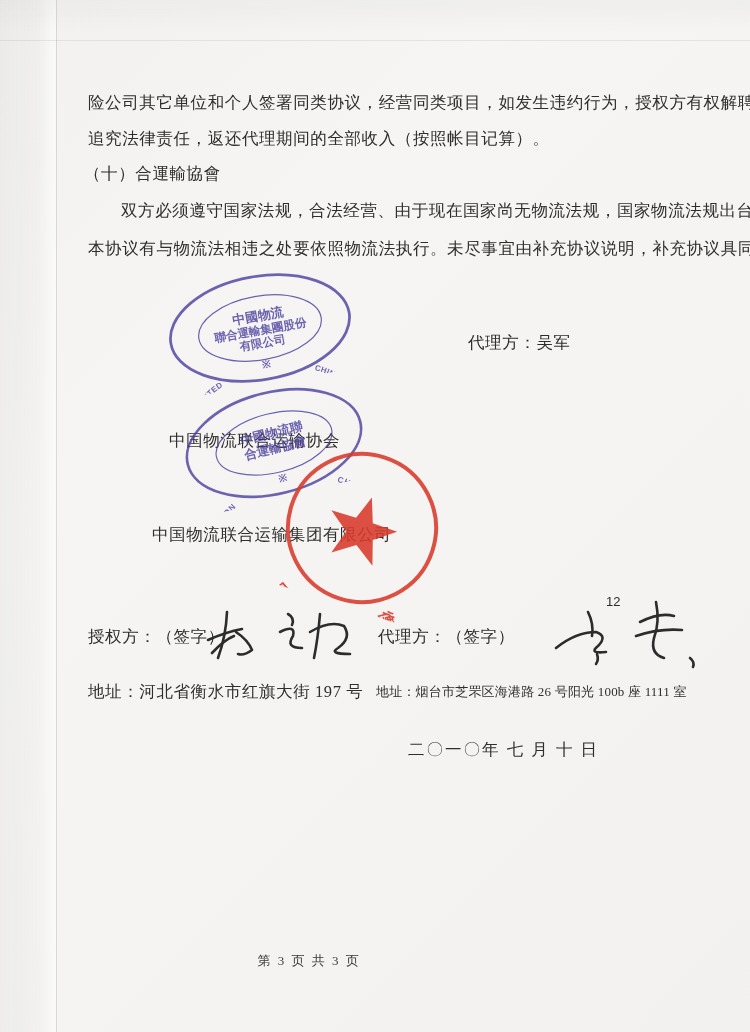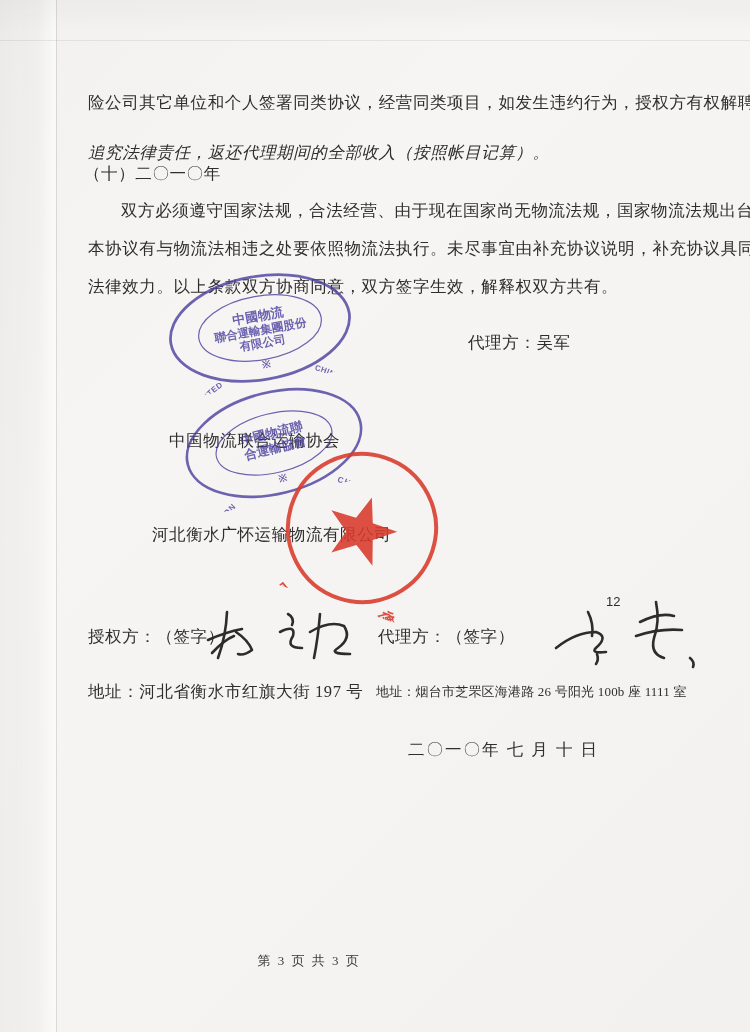--- a/index.html
+++ b/index.html
@@ -40,31 +40,30 @@
   .datefmt{letter-spacing:2px;}
 </style>
 </head>
 <body>
 
 <div class="page">
   <div class="scan-left"></div>
   <div class="scan-top"></div>
 
   <div class="line" style="left:88px;top:92px;">险公司其它单位和个人签署同类协议，经营同类项目，如发生违约行为，授权方有权解聘并</div>
-  <div class="line" style="left:88px;top:142px;font-style:italic;">追究法律责任，返还代理期间的全部收入（按照帐目记算）。</div>
-  <div class="line" style="left:84px;top:163px;">（十）二〇一〇年</div>
+  <div class="line" style="left:88px;top:128px;">追究法律责任，返还代理期间的全部收入（按照帐目记算）。</div>
+  <div class="line" style="left:84px;top:163px;">（十）合運輸協會</div>
   <div class="line" style="left:121px;top:200px;">双方必须遵守国家法规，合法经营、由于现在国家尚无物流法规，国家物流法规出台后</div>
   <div class="line" style="left:88px;top:238px;">本协议有与物流法相违之处要依照物流法执行。未尽事宜由补充协议说明，补充协议具同等</div>
-  <div class="line" style="left:88px;top:276px;">法律效力。以上条款双方协商同意，双方签字生效，解释权双方共有。</div>
 
   <div class="line" style="left:468px;top:332px;font-family:Liberation Mono, monospace;">代理方：吴军</div>
 
   <div class="line" style="left:169px;top:430px;">中国物流联合运输协会</div>
 
-  <div class="line" style="left:152px;top:524px;">河北衡水广怀运输物流有限公司</div>
+  <div class="line" style="left:152px;top:524px;">中国物流联合运输集团有限公司</div>
 
 
   <div class="line" style="left:88px;top:626px;">授权方：（签字）</div>
   <div class="line" style="left:378px;top:626px;">代理方：（签字）</div>
 
   <div class="line" style="left:88px;top:681px;">地址：河北省衡水市红旗大街 197 号</div>
   <div class="line small" style="left:376px;top:683px;">地址：烟台市芝罘区海港路 26 号阳光 100b 座 1111 室</div>
 
   <div class="line datefmt" style="left:408px;top:739px;">二〇一〇年 七 月 十 日</div>
 

